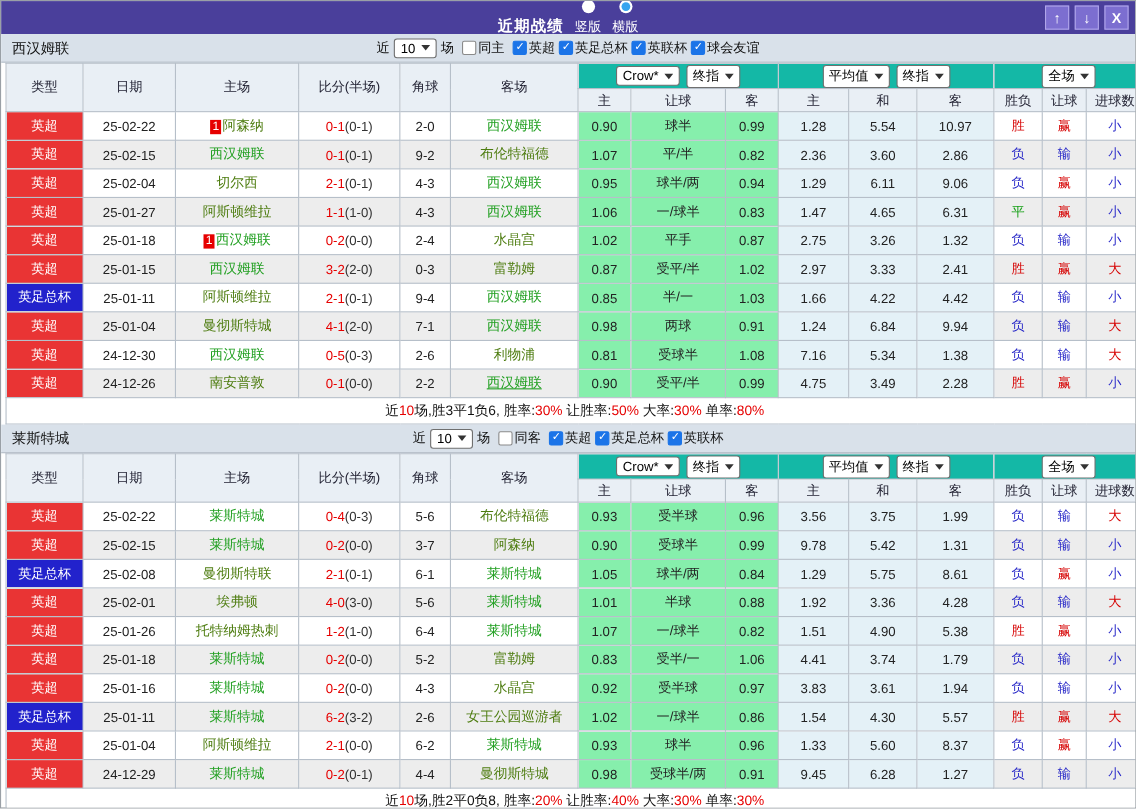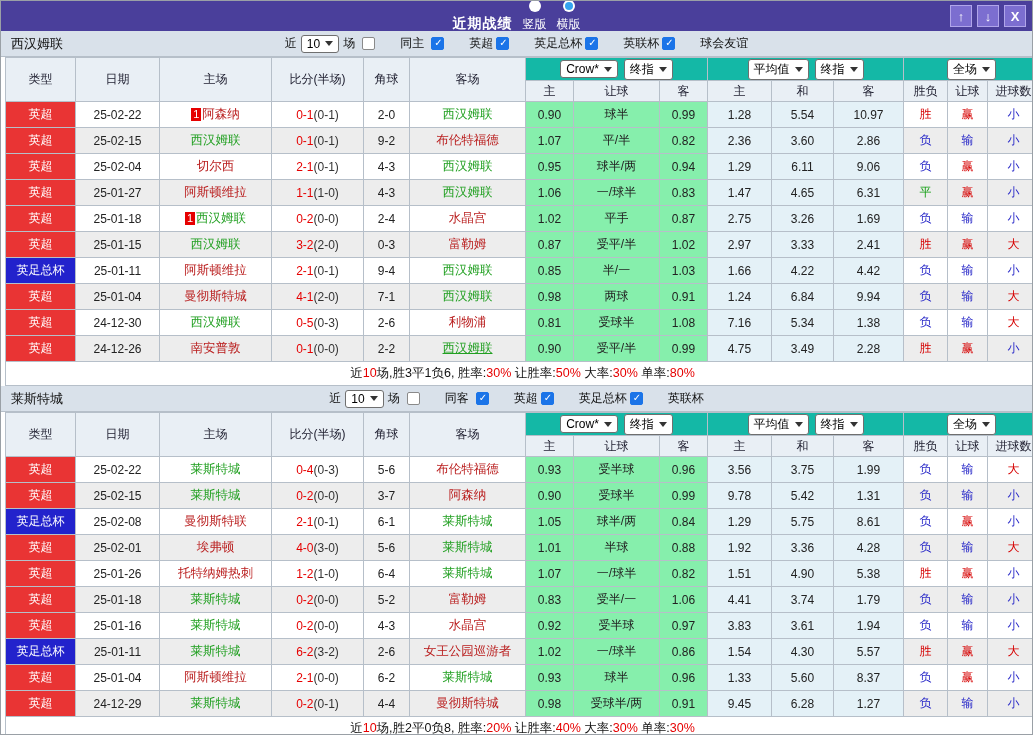--- a/index.html
+++ b/index.html
@@ -34,35 +34,35 @@
   .teamname{ position:absolute; left:10px; font-size:13px; color:#111; }
   .filter-controls{ display:flex; align-items:center; gap:4px; color:#111; }
   .fakeselect{
     display:inline-flex; align-items:center; gap:5px; background:#fff;
     border:1px solid #6f6f6f; border-radius:3px; padding:1px 5px; cursor:pointer; color:#000;
   }
   .chev{ width:0; height:0; border-left:4px solid transparent; border-right:4px solid transparent; border-top:5px solid #333; display:inline-block;}
   .cb{ width:13px; height:13px; border:1px solid #8a8a8a; border-radius:2px; background:#fff; display:inline-block; margin-right:2px; vertical-align:-2px; cursor:pointer;}
   .cb.checked{ background:#1b74e8; border-color:#1b74e8; position:relative; }
   .cb.checked::after{ content:"✓"; color:#fff; font-size:10px; font-weight:bold; position:absolute; left:2px; top:-1px; }
-  label.cbl{ display:inline-flex; align-items:center; cursor:pointer; margin-left:3px;gap:23px;}
+  label.cbl{ display:inline-flex; align-items:center; cursor:pointer; margin-left:3px;}
   
   table{ border-collapse:collapse; table-layout:fixed; width:1025px; margin:0 4px; }
   th,td{ border:1px solid #b6bfc9; text-align:center; overflow:hidden; white-space:nowrap; }
   thead th{ background:#e9eff5; font-weight:normal; color:#223; height:21px; }
   thead tr.hrow1 th{ height:23px; }
   thead th.grp{ background:#14b8a6; }
   tbody td{ height:26px; background:#fff; }
   tbody tr.stripe td.stripeable{ background:#ededed; }
   td.league{ color:#fff; }
   td.league.red{ background:#e93434; }
   td.league.blue{ background:#2222cc; }
   td.crowcol{ background:#86efac; }
   td.avgcol{ background:#e4f1f7;margin-top:40px; }
-  .teamtxt{ color:#b91c1c; font-size:12.5px; }
+  .teamtxt{ color:#4d7c0f; font-size:12.5px; }
   .teamtxt.green{ color:#22a022; }
   .teamtxt.underline{ text-decoration:underline; }
   .badge1{ display:inline-block; background:#e60000; color:#fff; font-size:11px; line-height:13px; padding:0 2px; margin-right:1px; }
   .ft{ color:#e60000; }
   .ht{ color:#333; }
   .c-red{ color:#d60000; }
   .c-blue{ color:#2828c8; }
   .c-green{ color:#16a016; }
   tfoot td{ height:24px; background:#fff; font-size:12.5px; color:#111; }
   tfoot .num{ color:#e60000; }
@@ -271,21 +271,21 @@
             <td class="stripeable">25-01-18</td>
             <td class="stripeable"><span class="badge1">1</span><span class="teamtxt green">西汉姆联</span></td>
             <td class="stripeable"><span class="ft">0-2</span><span class="ht">(0-0)</span></td>
             <td class="stripeable">2-4</td>
             <td class="stripeable"><span class="teamtxt">水晶宫</span></td>
             <td class="crowcol">1.02</td>
             <td class="crowcol">平手</td>
             <td class="crowcol">0.87</td>
             <td class="avgcol">2.75</td>
             <td class="avgcol">3.26</td>
-            <td class="avgcol">1.69</td>
+            <td class="avgcol">1.32</td>
             <td class="stripeable c-blue">负</td>
             <td class="stripeable c-blue">输</td>
             <td class="stripeable c-blue">小</td>
           </tr>
           <tr class="stripe">
             <td class="league red">英超</td>
             <td class="stripeable">25-01-15</td>
             <td class="stripeable"><span class="teamtxt green">西汉姆联</span></td>
             <td class="stripeable"><span class="ft">3-2</span><span class="ht">(2-0)</span></td>
             <td class="stripeable">0-3</td>

